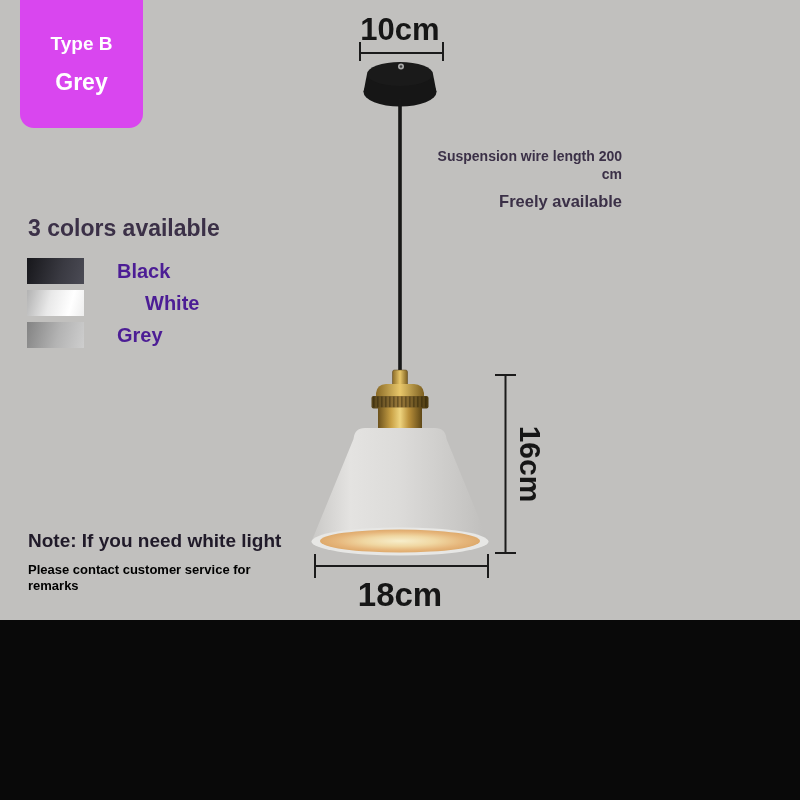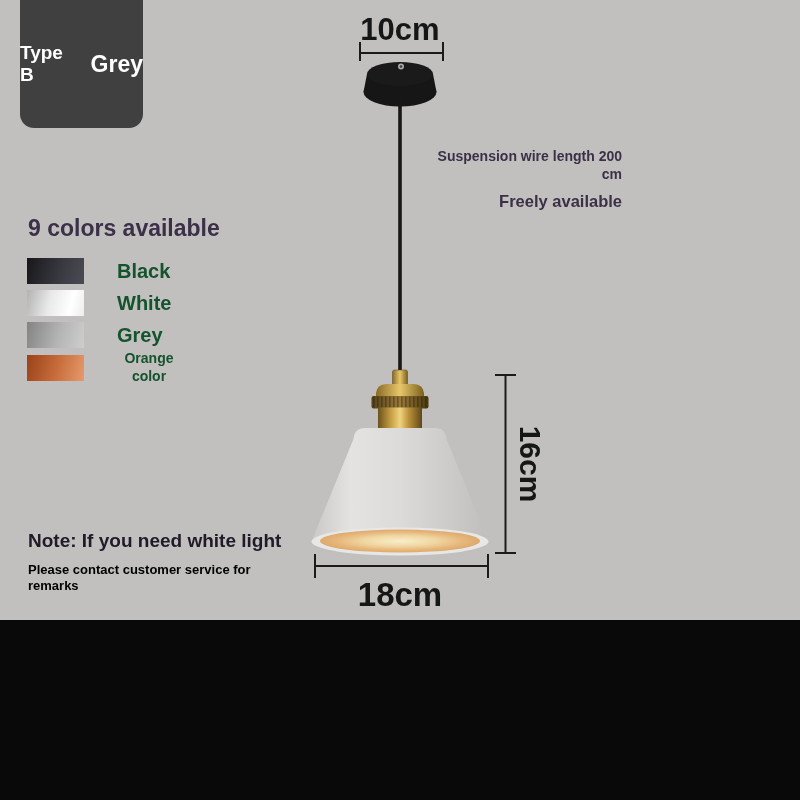--- a/index.html
+++ b/index.html
@@ -2,45 +2,45 @@
 <html><head>
 <meta charset="utf-8">
 <style>
   * { margin:0; padding:0; box-sizing:border-box; }
   html,body { width:800px; height:800px; }
   body { font-family:"Liberation Sans", sans-serif; }
   .stage { position:relative; width:800px; height:800px; background:#c1c0be; overflow:hidden; }
   .abs { position:absolute; }
 
   
-  .badge { left:20px; top:0; width:123px; height:128px; background:#404040;
-           border-radius:0 0 14px 14px; color:#fff; display:flex; 
+  .badge { left:20px; top:0; width:123px; height:128px; background:#d946ef;
+           border-radius:0 0 14px 14px; color:#fff; display:flex; flex-direction:column;
            align-items:center; justify-content:center; gap:14px; }
   .badge .b1 { font-size:19px; font-weight:700; }
   .badge .b2 { font-size:23px; font-weight:700; }
 
   
   .dim { color:#161616; font-weight:600; text-align:center; }
   .dim-top { left:340px; top:12px; width:120px; font-size:31px; }
   .dim-right { left:474px; top:446px; width:110px; height:36px; font-size:30px;
                transform:rotate(90deg); }
   .dim-bottom { left:338px; top:576px; width:124px; font-size:33px; }
 
   
   .susp { left:430px; top:147px; width:192px; color:#3b3047;text-align:right; }
   .susp .s1 { font-size:14px; font-weight:700; line-height:1.3; }
   .susp .s2 { font-size:16.5px; font-weight:700; margin-top:9px; }
 
   
   .colors-heading { left:28px; top:215px; font-size:23px; font-weight:700; color:#3b3047; }
   .swatch-row { left:27px; width:220px; display:flex; align-items:center; }
   .swatch { width:57px; height:26px; flex:0 0 57px; }
-  .swatch-label { margin-left:33px; font-size:20px; font-weight:700; color:#14532d;text-align:center; }
+  .swatch-label { margin-left:33px; font-size:20px; font-weight:700; color:#4c1d95; }
   .swatch-label.small { font-size:14px; width:64px; line-height:1.25; }
-  .row-black { top:258px; } .row-white { top:290px; } .row-grey { top:322px; } .row-orange { top:350px; }
+  .row-black { top:258px; } .row-white { top:290px;gap:28px; } .row-grey { top:322px; } .row-orange { top:350px; }
 
   
   .note1 { left:28px; top:530px; font-size:19px; font-weight:700; color:#201a29; }
   .note2 { left:28px; top:562px; width:248px; font-size:13px; font-weight:700;
            color:#000000; line-height:1.24; }
 
   
   .art { left:0; top:0; width:800px; height:800px; }
 
   
@@ -133,37 +133,33 @@
 
   <div class="abs dim dim-top">10cm</div>
   <div class="abs dim dim-right">16cm</div>
   <div class="abs dim dim-bottom">18cm</div>
 
   <div class="abs susp">
     <div class="s1">Suspension wire length 200 cm</div>
     <div class="s2">Freely available</div>
   </div>
 
-  <div class="abs colors-heading">9 colors available</div>
+  <div class="abs colors-heading">3 colors available</div>
 
   <div class="abs swatch-row row-black">
     <span class="swatch" style="background:linear-gradient(105deg,#17171b 0%,#3a3a42 60%,#4b4b55 100%)"></span>
     <span class="swatch-label">Black</span>
   </div>
   <div class="abs swatch-row row-white">
     <span class="swatch" style="background:linear-gradient(105deg,#b2b2b2 0%,#e9e9e9 40%,#ffffff 75%,#ededed 100%)"></span>
     <span class="swatch-label">White</span>
   </div>
   <div class="abs swatch-row row-grey">
     <span class="swatch" style="background:linear-gradient(105deg,#838383 0%,#b4b4b4 55%,#cecece 100%)"></span>
     <span class="swatch-label">Grey</span>
-  </div>
-  <div class="abs swatch-row row-orange">
-    <span class="swatch" style="background:linear-gradient(105deg,#9a4118 0%,#c96f3e 55%,#e79a6d 100%)"></span>
-    <span class="swatch-label small">Orange color</span>
   </div>
 
   <div class="abs note1">Note: If you need white light</div>
   <div class="abs note2">Please contact customer service for remarks</div>
 
   <div class="abs panel">
 
     
     
 

